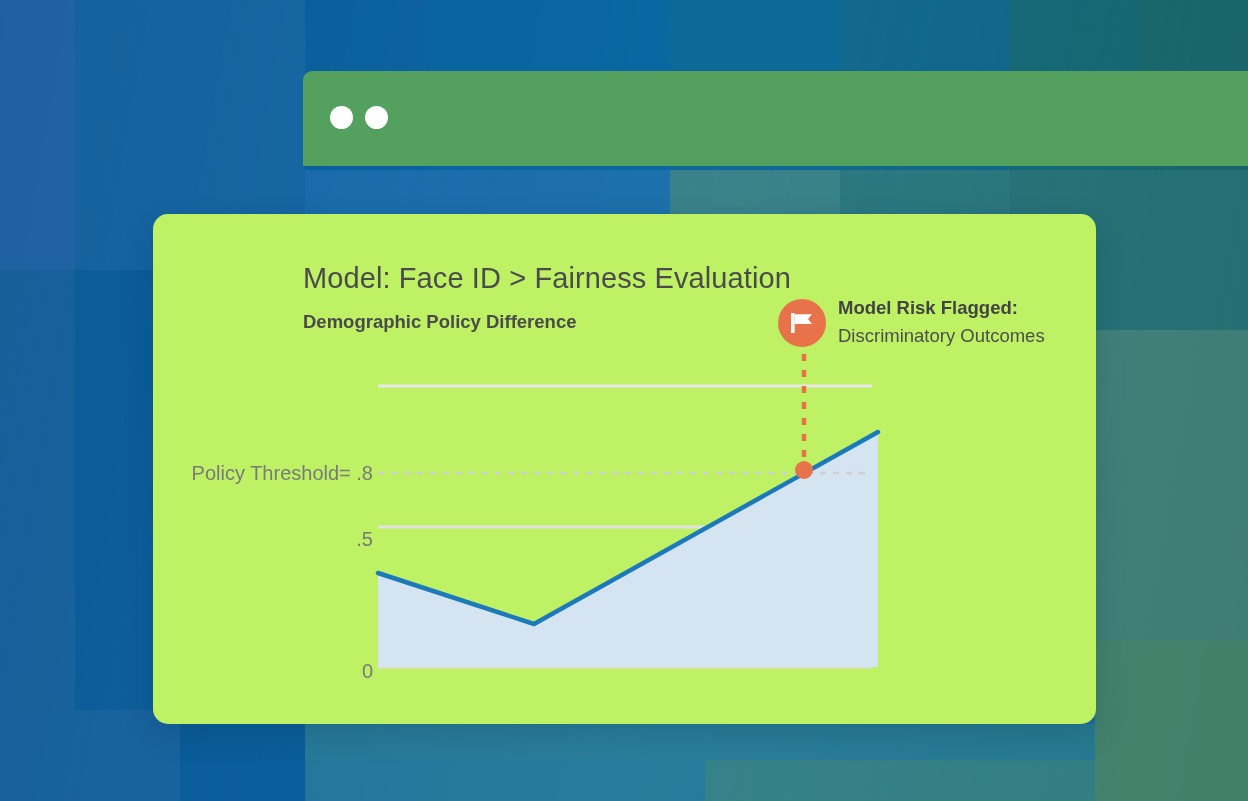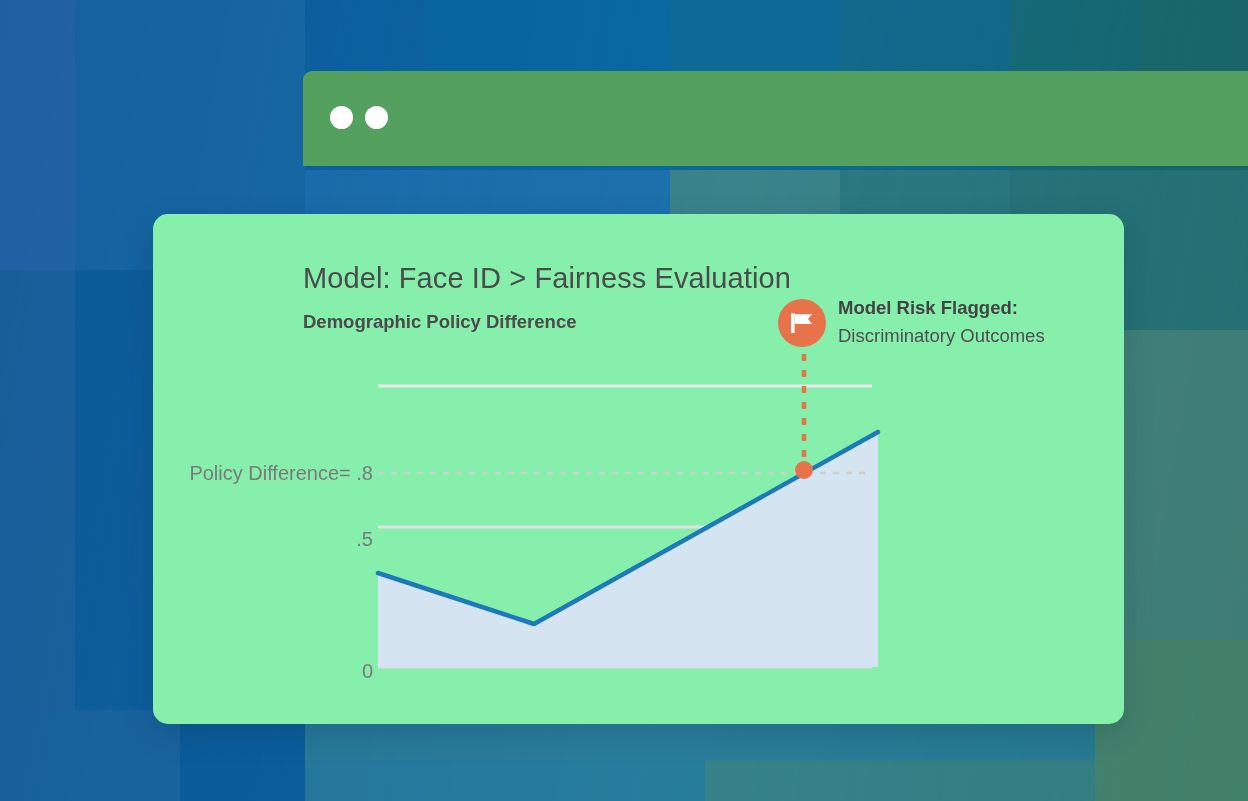--- a/index.html
+++ b/index.html
@@ -197,21 +197,21 @@
       <div class="blk" style="left: 305px; top: 724px; width: 790px; height: 36px; background: rgb(45, 133, 162);"></div>
       <div class="wash"></div>
   </div>
 
   <div id="browser-window">
     <div id="titlebar" style="background: rgb(84, 160, 94);"></div>
   </div>
   <div class="dot" id="dot-1"></div>
   <div class="dot" id="dot-2"></div>
 
-  <div id="card" style="background: #86efac; padding-left: 28px;">
+  <div id="card" style="background: #bef264;">
 
     <div id="page-title">Model: Face ID &gt; Fairness Evaluation</div>
     <div id="chart-subtitle">Demographic Policy Difference</div>
 
     <div id="chart">
       <svg width="943" height="510" viewBox="0 0 943 510" xmlns="http://www.w3.org/2000/svg">
 
         <line x1="225" y1="172" x2="719" y2="172" stroke="#e9e9e9" stroke-width="3"></line>
         <line x1="225" y1="313" x2="719" y2="313" stroke="#e2e2e2" stroke-width="3"></line>
         <line x1="225" y1="453" x2="719" y2="453" stroke="#dedede" stroke-width="3"></line>
@@ -220,21 +220,21 @@
 
         <line x1="225" y1="259" x2="719" y2="259" stroke="#cfcfcf" stroke-width="2.5" stroke-dasharray="6 7"></line>
 
         <path d="M 225 359 L 381 410 L 725 218" fill="none" stroke="#1c79ba" stroke-width="4.5" stroke-linejoin="round" stroke-linecap="round"></path>
 
         <line x1="651" y1="140" x2="651" y2="253" stroke="#e8734a" stroke-width="4.5" stroke-dasharray="7 9"></line>
 
         <circle cx="651" cy="256" r="9" fill="#e8734a"></circle>
       </svg>
 
-      <div class="y-tick" id="y-tick-threshold">Policy Difference= .8</div>
+      <div class="y-tick" id="y-tick-threshold">Policy Threshold= .8</div>
       <div class="y-tick" id="y-tick-half">.5</div>
       <div class="y-tick" id="y-tick-zero">0</div>
     </div>
 
     <div id="risk-annotation">
       <div id="flag-badge" style="background: rgb(232, 115, 74);">
         <svg width="22" height="20" viewBox="0 0 22 20" xmlns="http://www.w3.org/2000/svg">
           <rect x="0" y="0" width="3.6" height="20" fill="#ffffff"></rect>
           <path d="M 3.6 1.2 L 21 1.2 L 17 6.1 L 21 11 L 3.6 11 Z" fill="#ffffff"></path>
         </svg>

